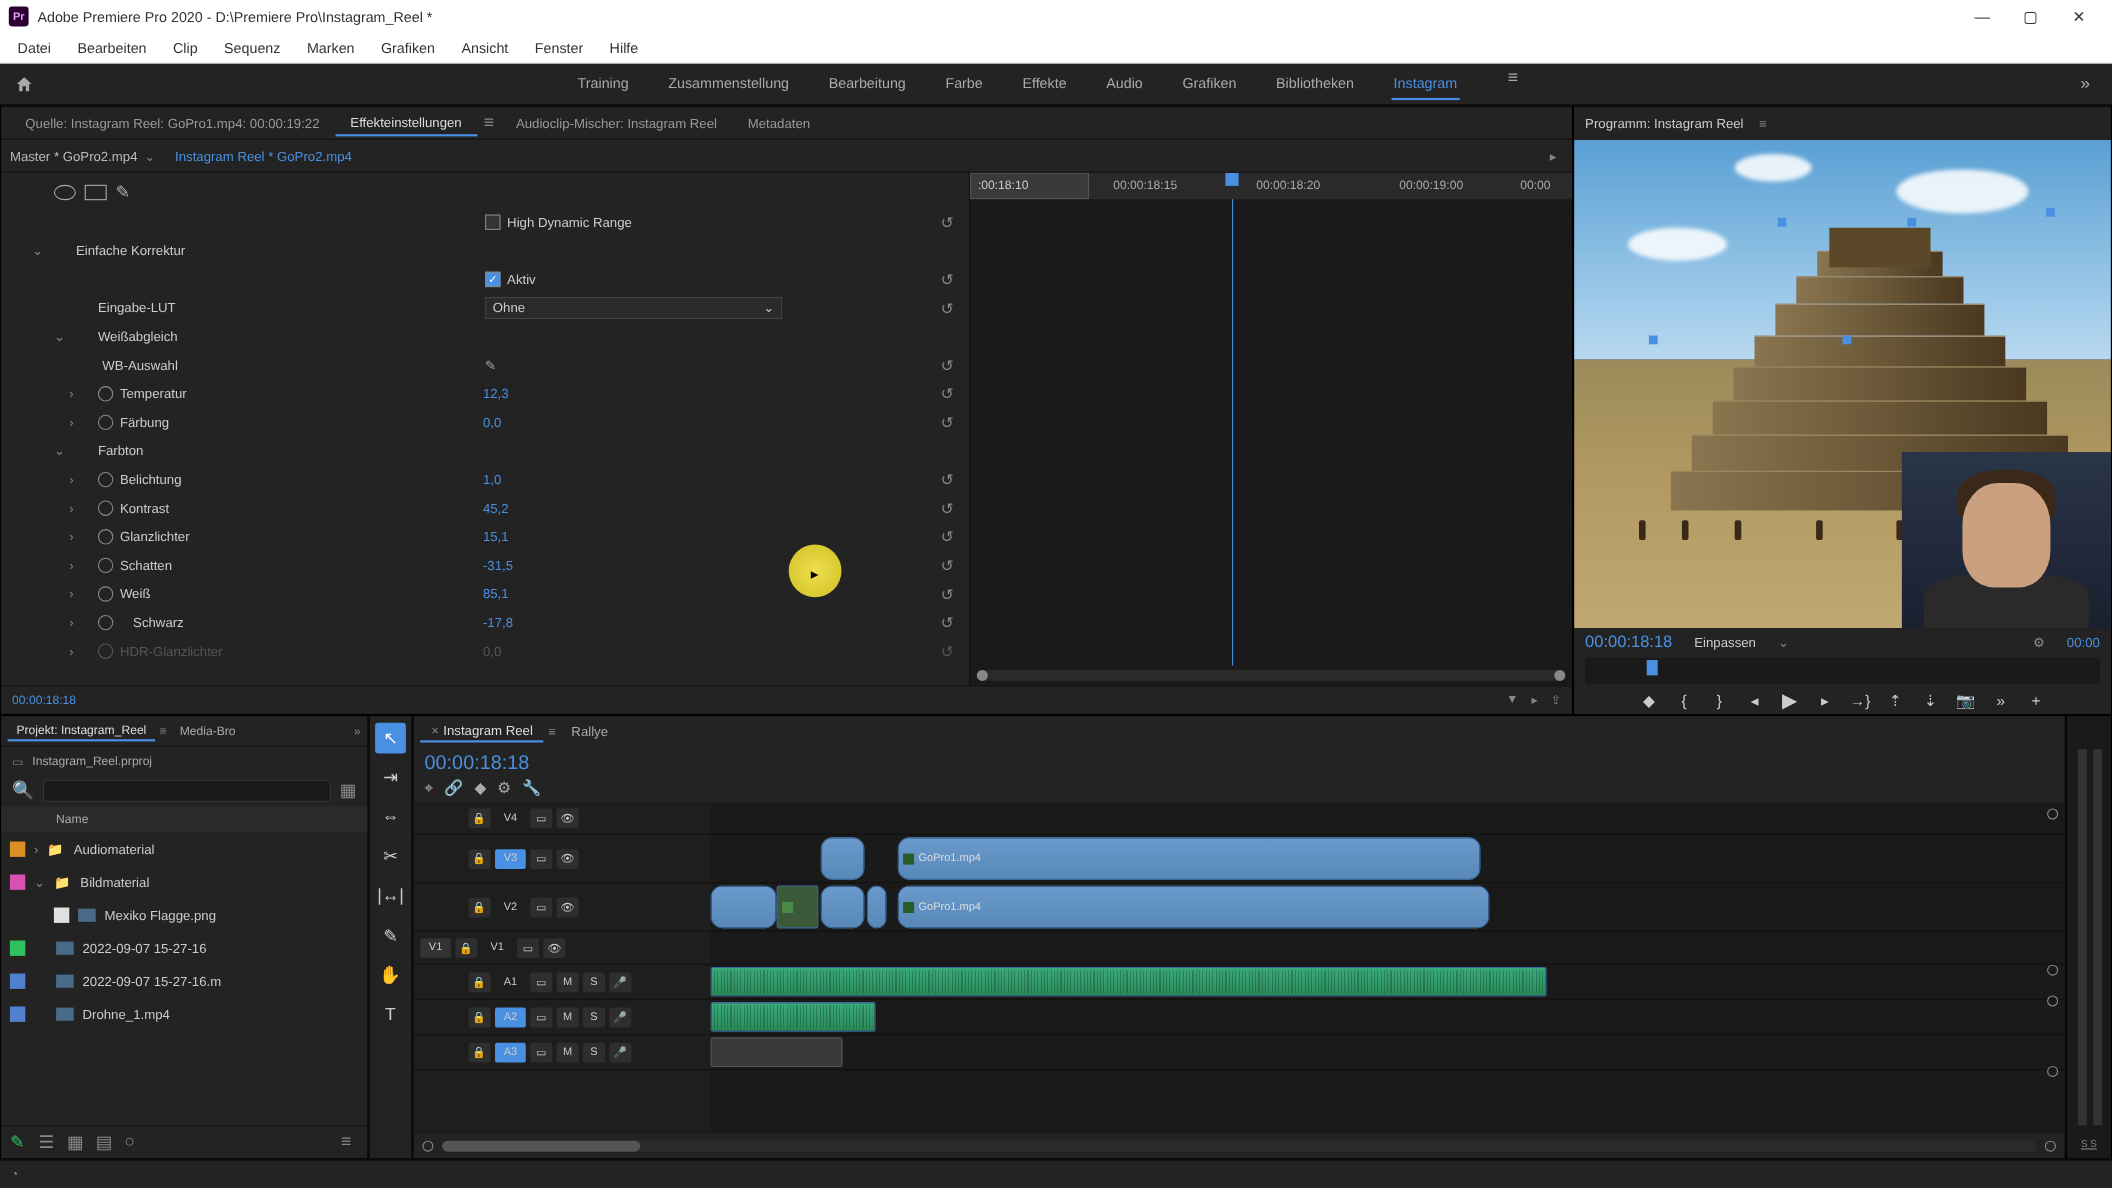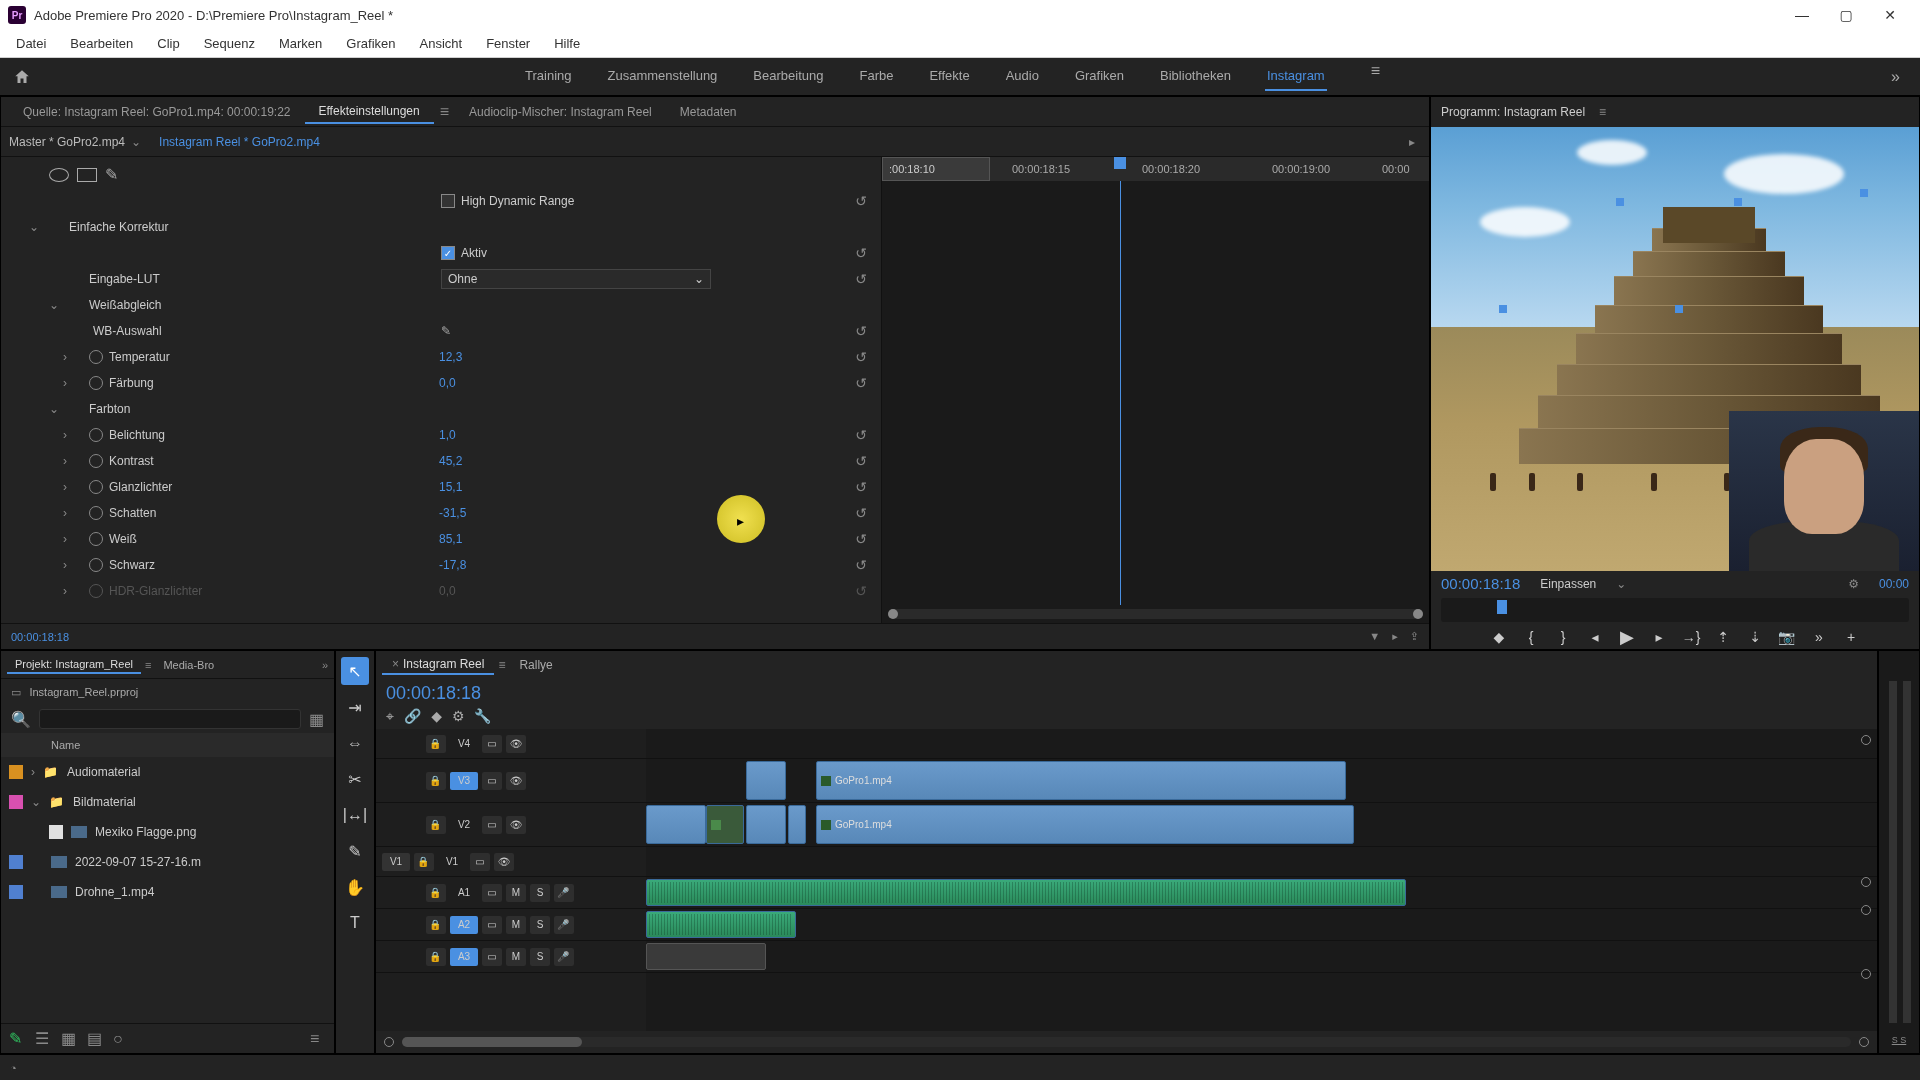--- a/index.html
+++ b/index.html
@@ -152,21 +152,21 @@
 .tl-tracks { flex: 1; display: flex; overflow: hidden; }
 .tl-track-headers { width: 270px; background: #1e1e1e; }
 .tl-track-header { display: flex; align-items: center; padding: 0 6px; border-bottom: 1px solid #111; font-size: 10px; color: #ccc; gap: 4px; }
 .track-btn { width: 20px; height: 18px; background: #2e2e2e; display: flex; align-items: center; justify-content: center; color: #ccc; cursor: pointer; font-size: 10px; border-radius: 2px; }
 .track-btn.active { background: #4a90e2; }
 .track-label { width: 28px; text-align: center; }
 
 .tl-track-content { flex: 1; position: relative; background: #1a1a1a; }
 .tl-track-lane { position: absolute; left: 0; right: 0; border-bottom: 1px solid #111; }
 .clip { position: absolute; top: 2px; bottom: 2px; border: 1px solid #3a6a9a; border-radius: 2px; font-size: 10px; color: #ddd; padding: 2px 4px; overflow: hidden; display: flex; align-items: center; gap: 4px; }
-.clip.video { background: linear-gradient(180deg, #6a9acb 0%, #5888b8 100%); }
+.clip.video { background: linear-gradient(180deg, #6a9acb 0%, #5888b8 100%); border-radius: 11px; }
 .clip.audio { background: linear-gradient(180deg, #3aaa7a 0%, #2a8a5a 100%); }
 .clip.audio .waveform { position: absolute; inset: 2px; background: repeating-linear-gradient(90deg, rgba(10,50,30,0.6) 0 1px, transparent 1px 3px); opacity: 0.5; }
 .clip .fx-chip { width: 10px; height: 10px; background: #2a5a2a; }
 .clip.nested { background: #3a5a3a; }
 
 .tl-footer { height: 22px; display: flex; align-items: center; padding: 0 8px; }
 .tl-zoom { flex: 1; height: 10px; background: #2a2a2a; border-radius: 5px; position: relative; margin: 0 8px; }
 .tl-zoom-handle { position: absolute; height: 10px; background: #555; border-radius: 5px; }
 
 
@@ -345,21 +345,21 @@
           <span class="expand" style="left:62px">›</span>
           <div class="stopwatch" style="left:88px"></div>
           <span class="label" style="left:108px">Weiß</span>
           <span class="value">85,1</span>
           <span class="reset">↺</span>
         </div>
 
         <div class="prop-row">
           <span class="expand" style="left:62px">›</span>
           <div class="stopwatch" style="left:88px"></div>
-          <span class="label" style="left:108px">Schwarz</span>
+          <span class="label" style="left:120px">Schwarz</span>
           <span class="value neg">-17,8</span>
           <span class="reset">↺</span>
         </div>
 
         <div class="prop-row dimmed">
           <span class="expand" style="left:62px">›</span>
           <div class="stopwatch" style="left:88px;border-color:#555"></div>
           <span class="label" style="left:108px">HDR-Glanzlichter</span>
           <span class="value">0,0</span>
           <span class="reset" style="color:#555">↺</span>
@@ -503,20 +503,26 @@
         <span style="color:#888">⌄</span>
         <span class="folder-icon">📁</span>
         <span>Bildmaterial</span>
       </div>
       <div class="proj-item" style="padding-left:48px">
         <div class="color-chip" style="background:#e0e0e0"></div>
         <div class="file-icon"></div>
         <span>Mexiko Flagge.png</span>
       </div>
       <div class="proj-item">
+        <div class="color-chip" style="background:#30c060"></div>
+        <span style="width:12px"></span>
+        <div class="file-icon"></div>
+        <span>2022-09-07 15-27-16</span>
+      </div>
+      <div class="proj-item">
         <div class="color-chip" style="background:#5080d0"></div>
         <span style="width:12px"></span>
         <div class="file-icon"></div>
         <span>2022-09-07 15-27-16.m</span>
       </div>
       <div class="proj-item">
         <div class="color-chip" style="background:#5080d0"></div>
         <span style="width:12px"></span>
         <div class="file-icon"></div>
         <span>Drohne_1.mp4</span>

